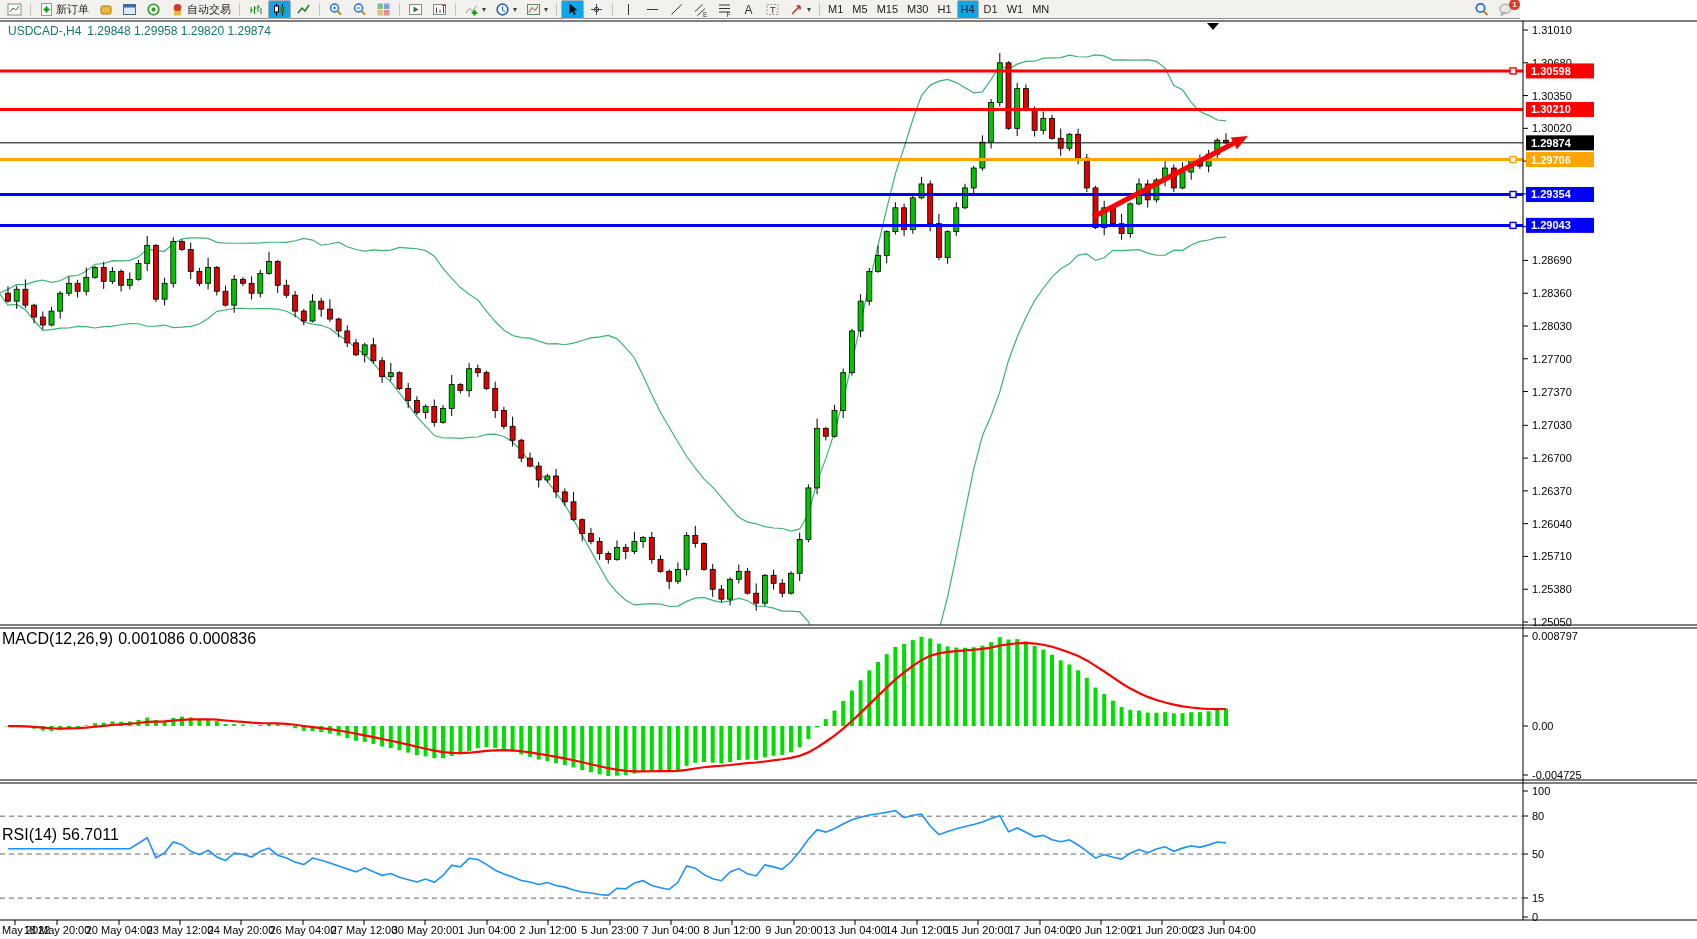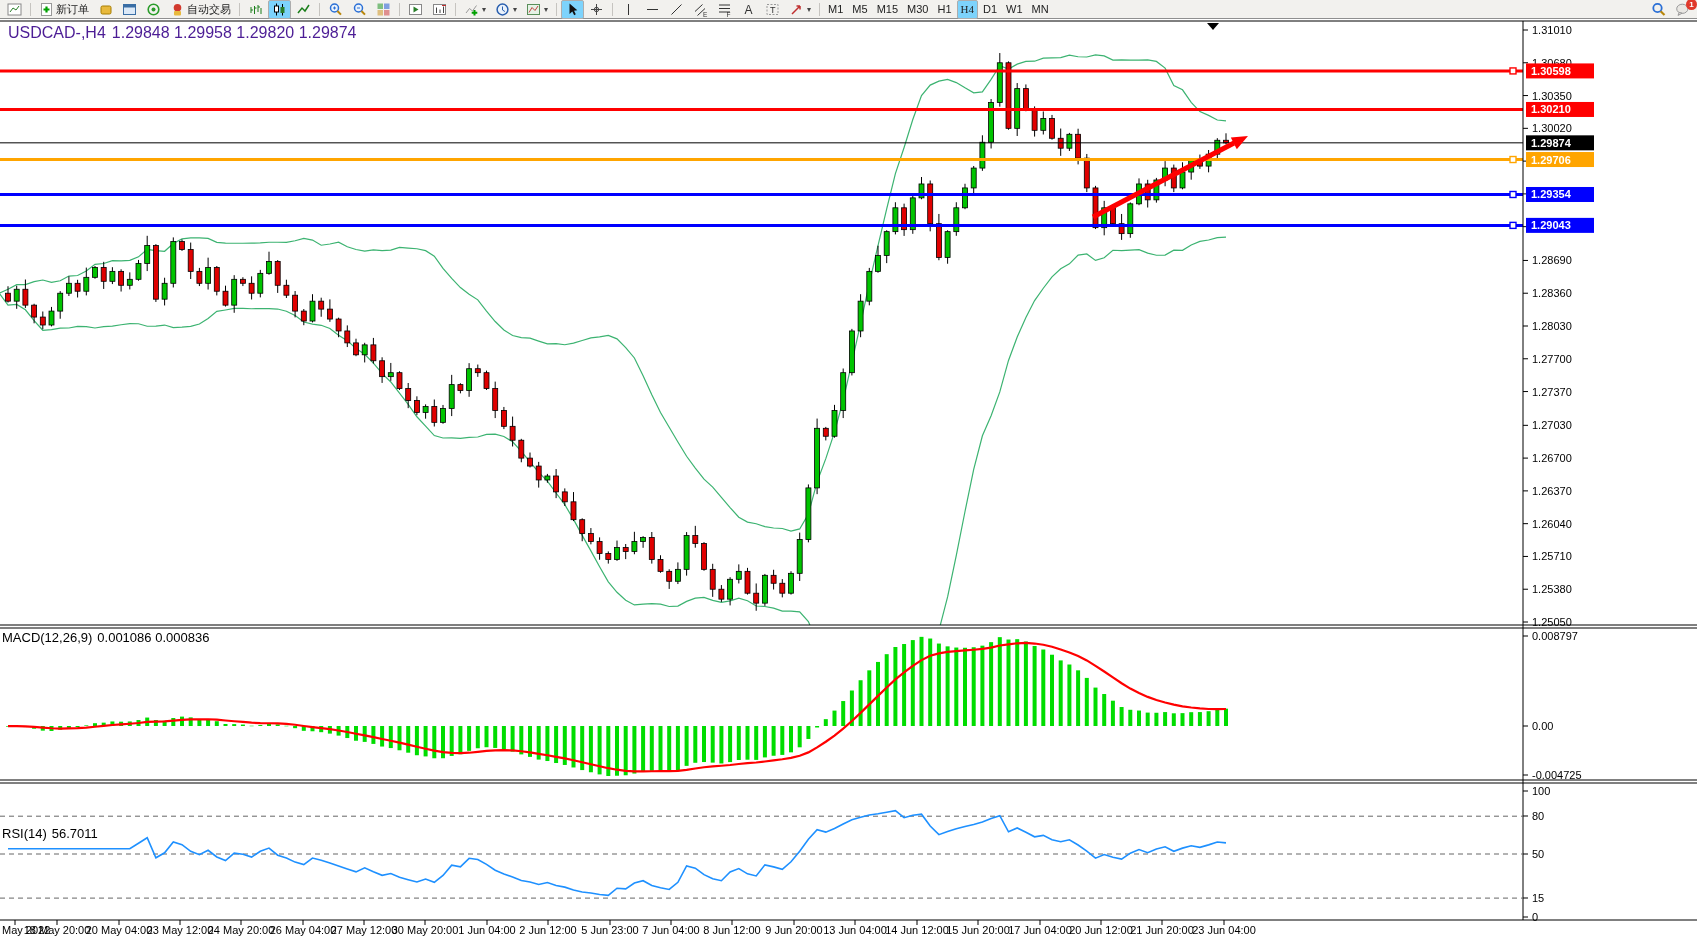--- a/index.html
+++ b/index.html
@@ -1,33 +1,33 @@
 <!DOCTYPE html>
 <html><head>
 <meta charset="utf-8">
 <style>
   html,body{margin:0;padding:0}
   body{width:1697px;height:939px;position:relative;background:#fff;overflow:hidden;
        font-family:"Liberation Sans","DejaVu Sans",sans-serif;}
-  .toolbar{position:absolute;top:0;left:0;width:1697px;height:19px;background:#f2f1ee;
+  .toolbar{position:absolute;top:0;left:0;width:1520px;height:19px;background:#f2f1ee;
            border-bottom:1px solid #8f8f8f;display:flex;align-items:center;padding:0 3px;
            gap:1px;z-index:6;font-size:11px;box-sizing:border-box;justify-content:space-between;}
   .tb-btn{display:inline-flex;align-items:center;gap:2px;padding:0 3px;height:17px;
           border:1px solid transparent;border-radius:2px;color:#222;position:relative;white-space:nowrap;}
-  .tb-btn.pressed{background:#7dd3fc;border-color:#adadad;font-family:Liberation Serif, serif;}
+  .tb-btn.pressed{background:#0ea5e9;border-color:#adadad;}
   .tb-btn svg{display:block}
   .tb-sep{width:1px;height:13px;background:#c6c4c0;margin:0 3px;}
   .tb-spacer{flex:1}
   .dd{font-size:8px;color:#444;margin-left:1px}
   .nbadge{position:absolute;top:-2px;right:-4px;background:#e0392b;color:#fff;border-radius:50%;
           width:11px;height:11px;font-size:8px;line-height:11px;text-align:center;font-weight:bold;z-index:2}
   svg#chart-svg{position:absolute;top:0;left:0;z-index:1}
-  .chart-title{position:absolute;top:24px;left:8px;font-size:16px;color:#4c1d95;z-index:3}
+  .chart-title{position:absolute;top:24px;left:8px;font-size:12px;color:#0f766e;z-index:3}
   .chart-title span{margin-right:6px}
-  .ind-label{position:absolute;left:2px;font-size:13px;color:#000;z-index:3}
+  .ind-label{position:absolute;left:2px;font-size:16px;color:#000;z-index:3}
   .ind-label span{margin-right:5px}
 </style>
 </head>
 <body>
 
 <div class="toolbar" id="toolbar">
     <span class="tb-btn">
       <svg width="15" height="15" viewBox="0 0 15 15">
         <rect x="1" y="2" width="13" height="11" fill="#fff" stroke="#888"></rect>
         <polyline points="3,10 6,6 9,8 12,4" stroke="#2a7f2a" fill="none"></polyline>

